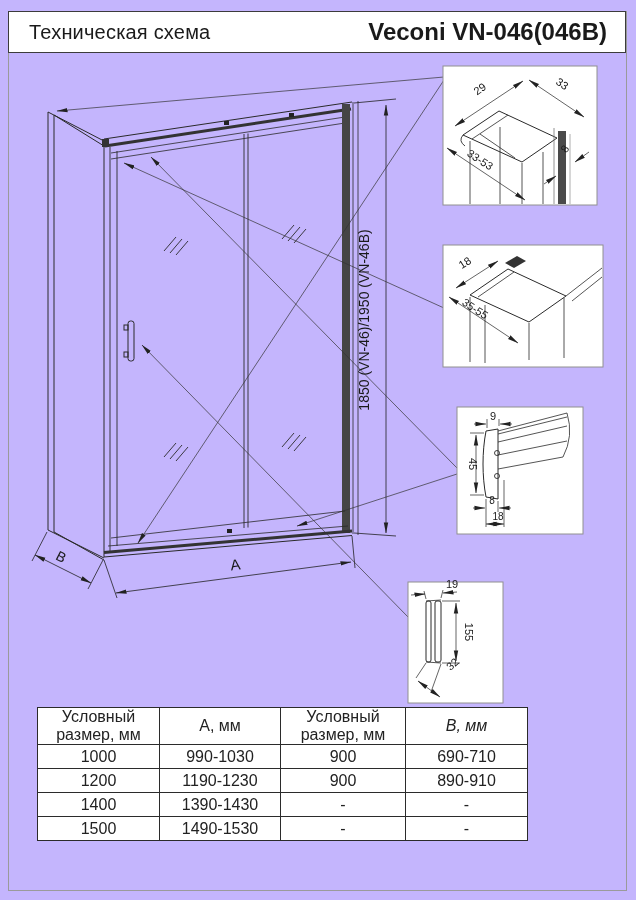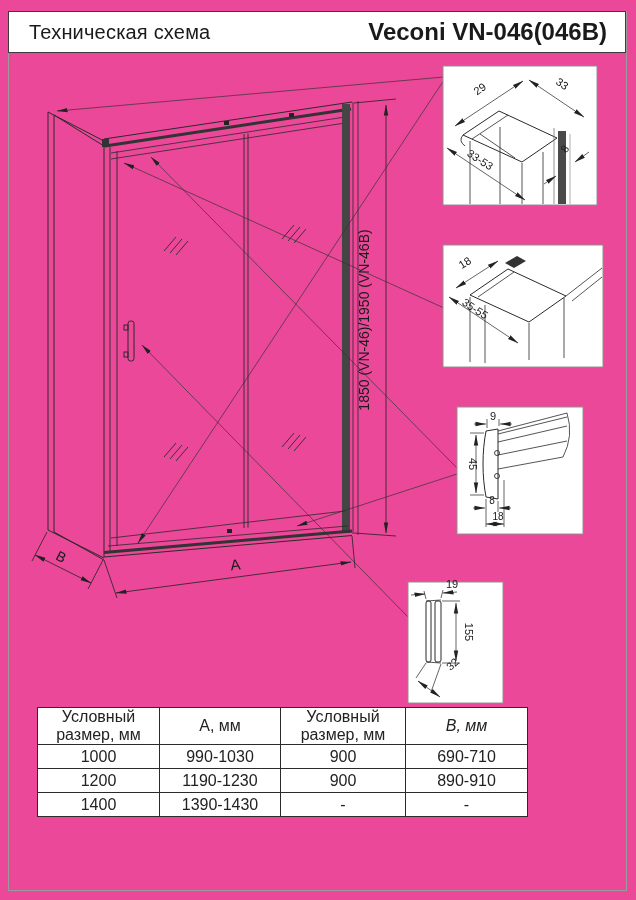--- a/index.html
+++ b/index.html
@@ -1,16 +1,16 @@
 <!DOCTYPE html>
 <html><head>
 <meta charset="utf-8">
 <style>
   html,body{margin:0;padding:0;background:#fff;}
-  .page{position:relative;width:636px;height:900px;background:#ec4899;overflow:hidden;
+  .page{position:relative;width:636px;height:900px;background:#c4b5fd;overflow:hidden;
         font-family:"Liberation Sans", sans-serif;color:#1a1a1a;}
   .page-border{position:absolute;left:8px;top:11px;width:617px;height:878px;
         border:1px solid #9a9a9a;}
   .header{position:absolute;left:8px;top:11px;width:618px;height:42px;
         border:1px solid #3c3c3c;box-sizing:border-box;background:#fff;
         display:flex;align-items:center;justify-content:space-between;
         padding:0 18px 0 20px;z-index:3;}
   .header .title{font-size:20px;letter-spacing:.2px;}
   .header .model{font-size:24px;font-weight:bold;}
   svg.drawing{position:absolute;left:0;top:0;z-index:1;}
@@ -276,16 +276,22 @@
         <td>1190-1230</td>
         <td>900</td>
         <td>890-910</td>
       </tr>
       <tr>
         <td>1400</td>
         <td>1390-1430</td>
         <td>-</td>
         <td>-</td>
       </tr>
+      <tr>
+        <td>1500</td>
+        <td>1490-1530</td>
+        <td>-</td>
+        <td>-</td>
+      </tr>
     </tbody>
   </table>
 
 </div>
 
 </body></html>

